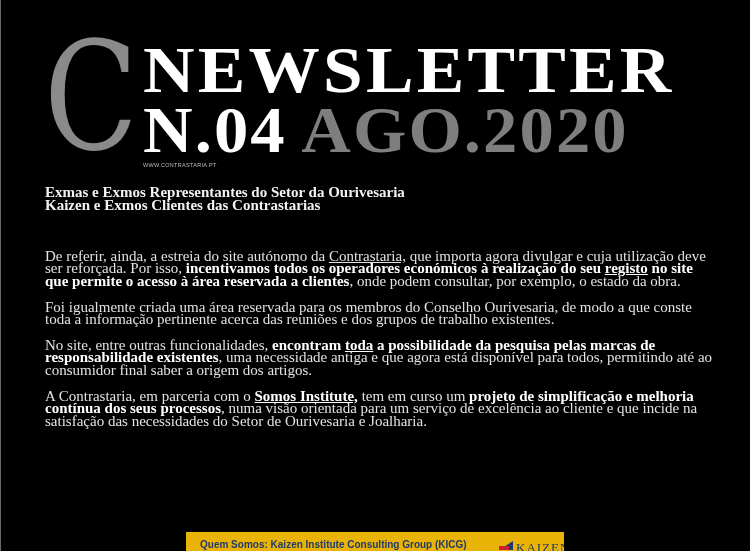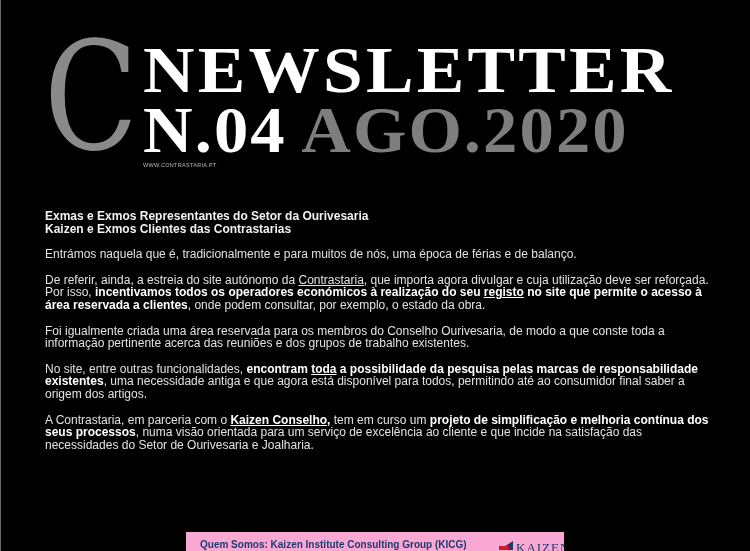--- a/index.html
+++ b/index.html
@@ -30,33 +30,32 @@
     white-space:nowrap;
   }
   .issue-num { color:#fff; }
   .issue-date { color:#7e7e7e; margin-left:14px; }
   .website {
     position:absolute; left:143px; top:162px;
     font-family:"Liberation Sans", sans-serif; font-size:5.5px; color:#bdbdbd; letter-spacing:0.3px;
   }
   .content {
     position:absolute; left:45px; top:186px; width:670px;
-    font-family:Liberation Sans, sans-serif; font-size:12px; line-height:12.6px;
+    font-family:Liberation Serif, serif; font-size:15px; line-height:12.6px;
     color:#e2e2e2;
-    margin-top:24px;
   }
   .content p { margin:0 0 13px 0; }
   .greeting { font-weight:bold; color:#f2f2f2; margin-bottom:13px; }
   .greeting div { line-height:12.6px; }
   b { color:#ffffff;text-align:right; }
   a, .link { color:#ffffff; text-decoration:underline; }
   .plain-link { color:#e2e2e2; text-decoration:underline; }
   .kaizen-banner {
     position:absolute; left:186px; top:532px; width:378px; height:19px;
-    background:#f9a8d4; overflow:hidden;
+    background:#eab308; overflow:hidden;
   }
   .kaizen-title {
     position:absolute; left:14px; top:7px;
     font-family:"Liberation Sans", sans-serif; font-weight:bold; font-size:10px;
     color:#1f3a6b;
   }
   .kaizen-logo { position:absolute; left:313px; top:7px; width:60px; height:12px; }
   .kaizen-logo .mark { position:absolute; left:0; top:2px; width:0; height:0;
     border-left:14px solid transparent; border-bottom:9px solid #1f3a6b; }
   .kaizen-logo .mark2 { position:absolute; left:0; top:7px; width:10px; height:4px; background:#c8202f; }
@@ -76,37 +75,37 @@
   <div class="website">WWW.CONTRASTARIA.PT</div>
 </header>
 
 <main class="content">
   <div class="greeting">
     <div>Exmas e Exmos Representantes do Setor da Ourivesaria</div>
     <div>Kaizen e Exmos Clientes das Contrastarias</div>
   </div>
 
   <p>
-    <span>Entrámos naquela que é, tradicionalmente e para muitos de nós, uma época de férias e de balanço.</span><br>
+    <br>
   </p>
 
 
   <p>
     <span>De referir, ainda, a estreia do site autónomo da </span><span class="plain-link">Contrastaria,</span><span> que importa agora divulgar e cuja utilização deve ser reforçada. Por isso, </span><b>incentivamos todos os operadores económicos à realização do seu </b><b><span class="link">registo</span></b><b> no site que permite o acesso à área reservada a clientes</b><span>, onde podem consultar, por exemplo, o estado da obra.</span>
   </p>
 
   <p>Foi igualmente criada uma área reservada para os membros do Conselho Ourivesaria, de modo a que conste toda a informação pertinente acerca das reuniões e dos grupos de trabalho existentes.</p>
 
   <p>
     <span>No site, entre outras funcionalidades, </span><b>encontram </b><b><span class="link">toda</span></b><b> a possibilidade da pesquisa pelas marcas de responsabilidade existentes</b><span>, uma necessidade antiga e que agora está disponível para todos, permitindo até ao consumidor final saber a origem dos artigos.</span>
   </p>
 
 
   <p>
-    <span>A Contrastaria, em parceria com o </span><b><span class="link">Kaizen Conselho,</span></b><span> tem em curso um </span><b>projeto de simplificação e melhoria contínua dos seus processos</b><span>, numa visão orientada para um serviço de excelência ao cliente e que incide na satisfação das necessidades do Setor de Ourivesaria e Joalharia.</span>
+    <span>A Contrastaria, em parceria com o </span><b><span class="link">Somos Institute,</span></b><span> tem em curso um </span><b>projeto de simplificação e melhoria contínua dos seus processos</b><span>, numa visão orientada para um serviço de excelência ao cliente e que incide na satisfação das necessidades do Setor de Ourivesaria e Joalharia.</span>
   </p>
 </main>
 
 <section class="kaizen-banner">
   <div class="kaizen-title">Quem Somos: Kaizen Institute Consulting Group (KICG)</div>
   <div class="kaizen-logo">
     <div class="mark"></div>
     <div class="mark2"></div>
     <div class="txt">KAIZEN</div>
   </div>

